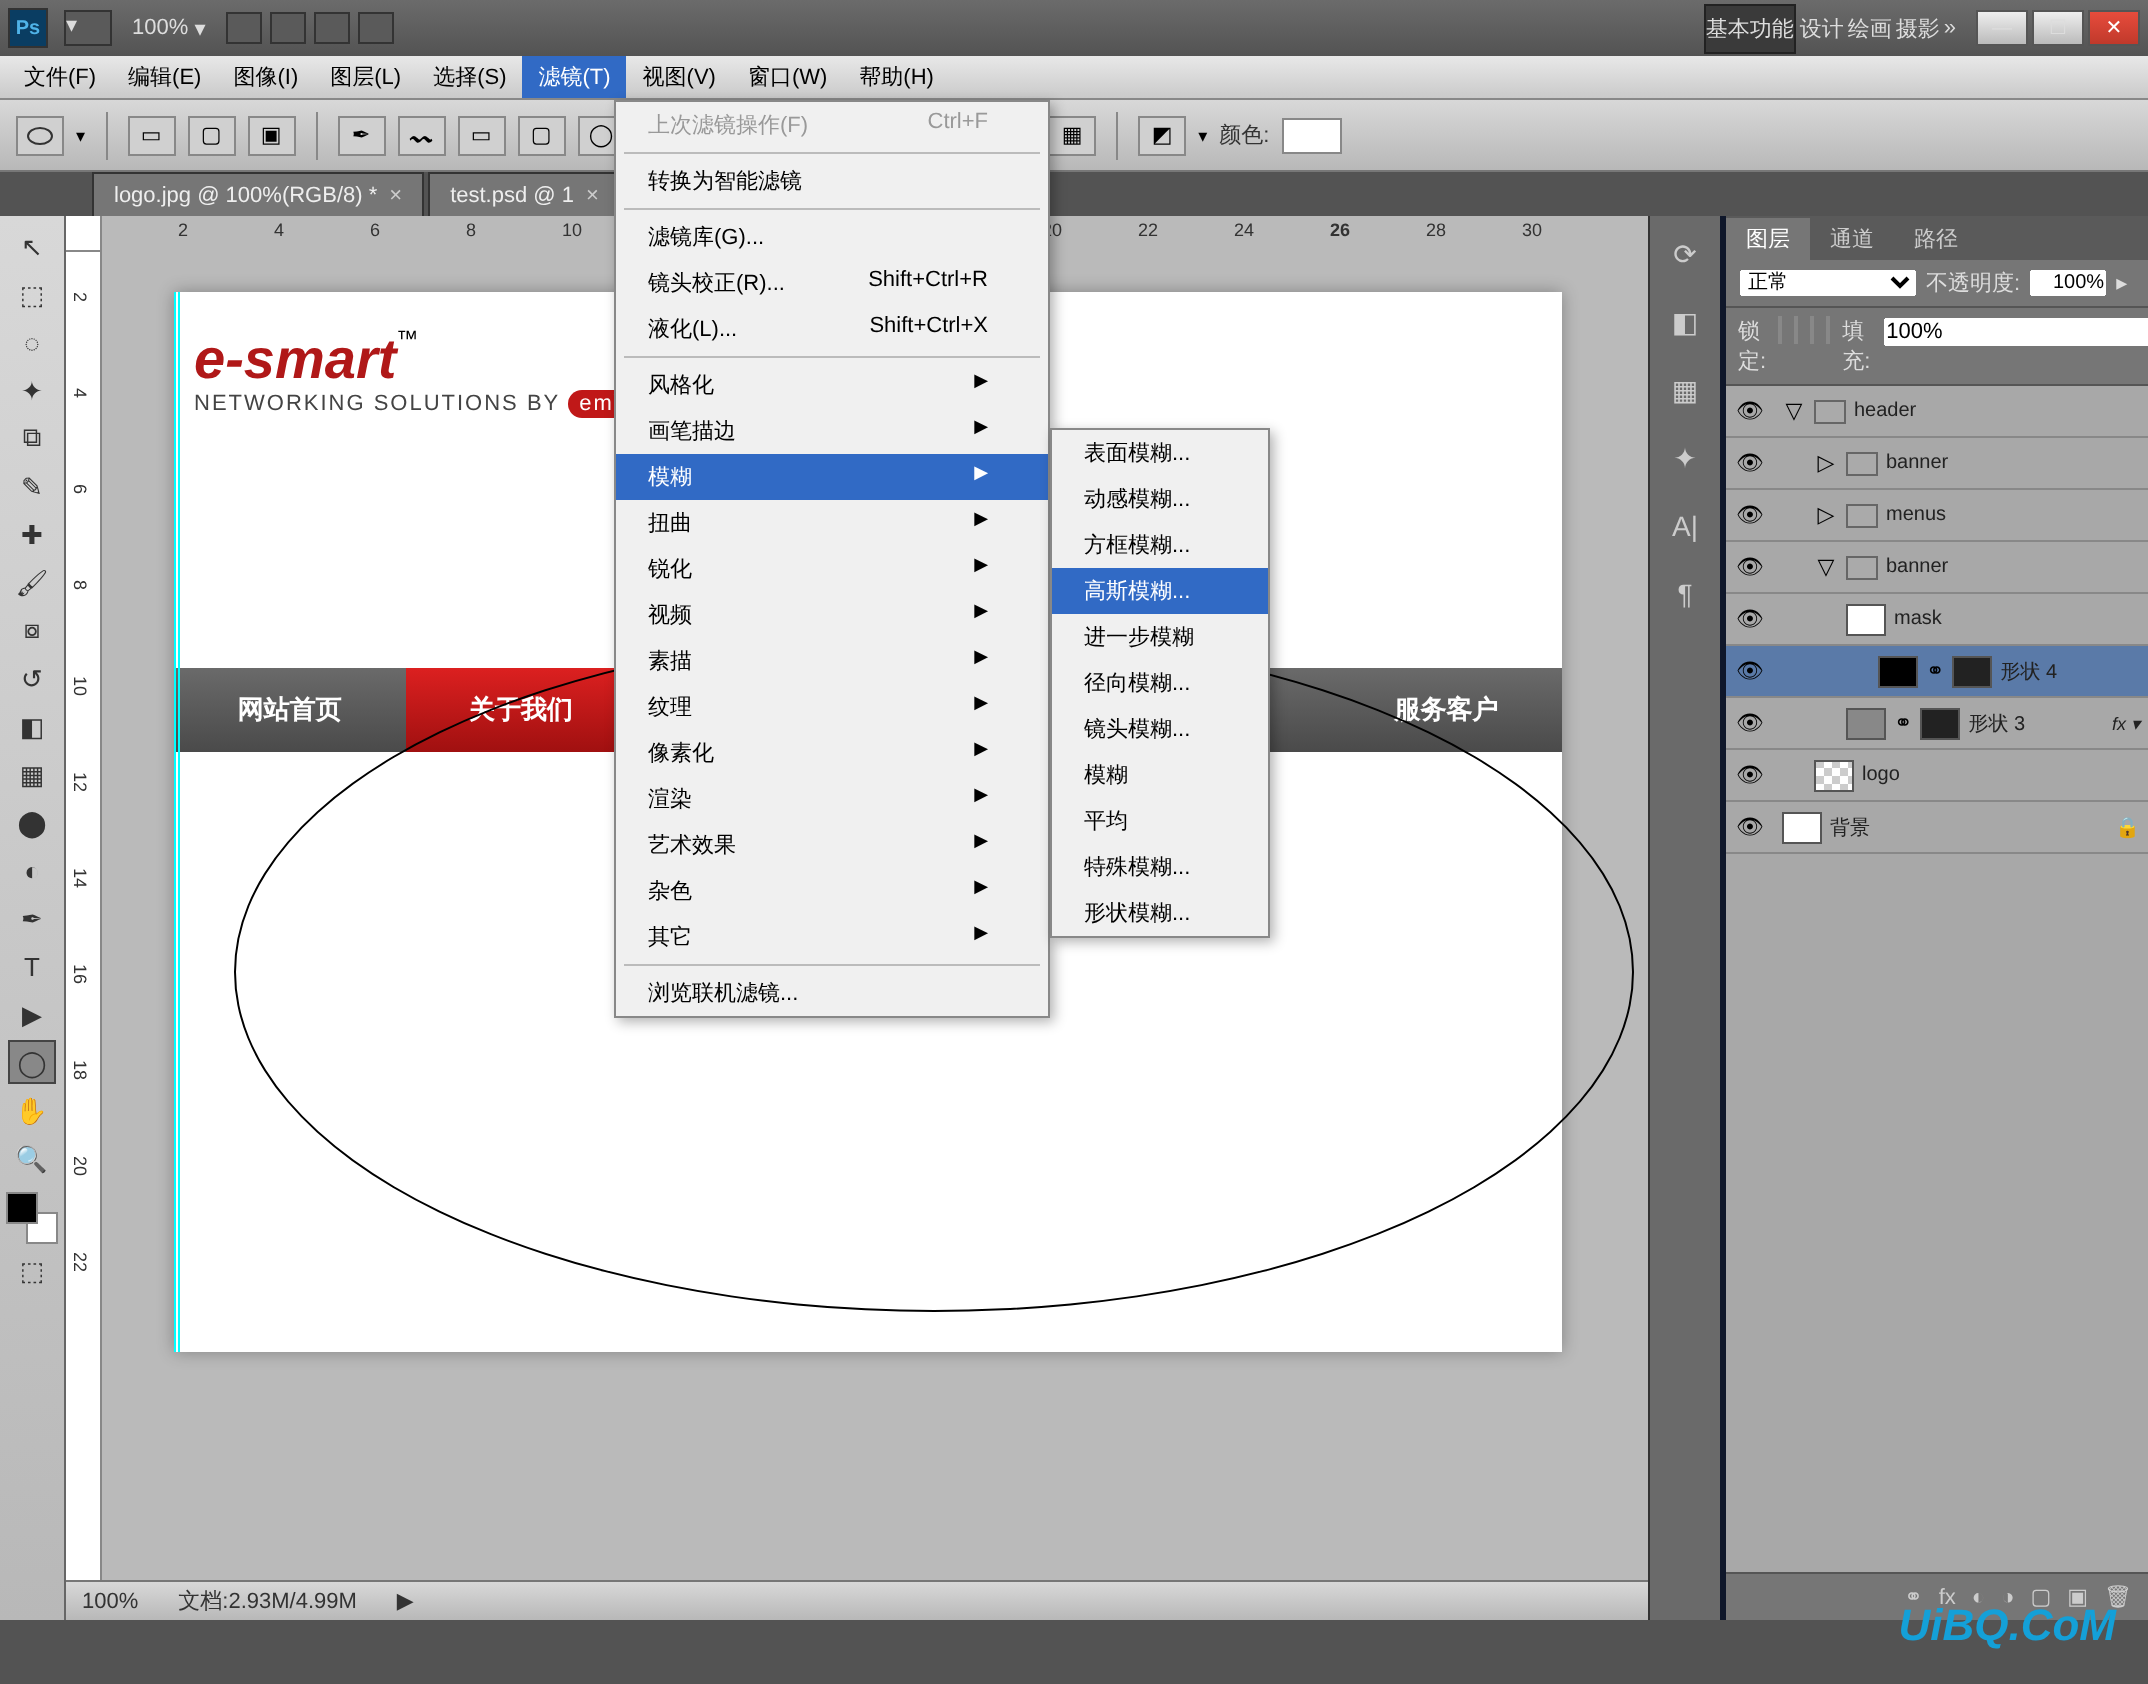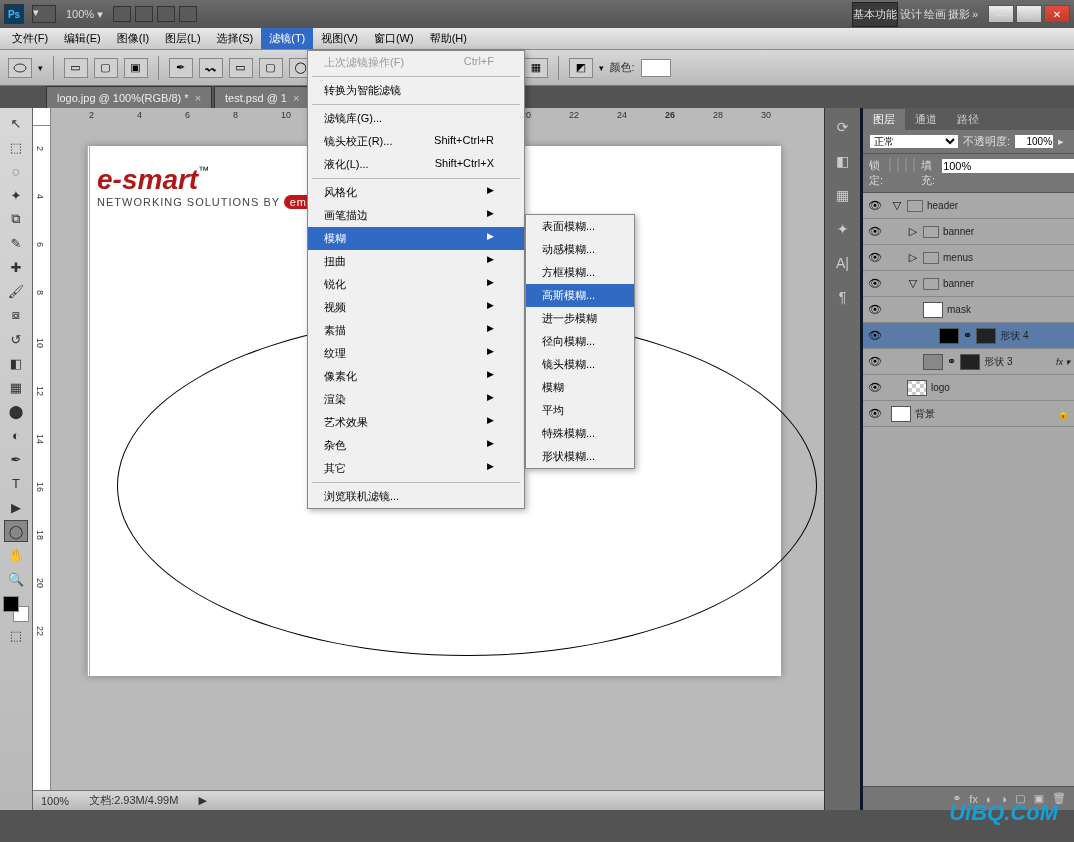--- a/index.html
+++ b/index.html
@@ -235,20 +235,28 @@
       <div class="canvas-scroll">
         <div class="canvas">
           <div class="guide-v" style="left:0px"></div>
           <div class="guide-v" style="left:2px"></div>
           <div class="logo-area">
             <div>
               <div><span class="logo-text">e-</span><span class="logo-text sm">smart</span><span style="font-size:11px;vertical-align:top">™</span></div>
               <div class="logo-sub"><span>NETWORKING SOLUTIONS BY</span> <span style="background:#c01818;color:#fff;border-radius:8px;padding:1px 6px">emWare</span></div>
             </div>
           </div>
+          <div class="nav" id="navbar">
+              <div class="nav-item">网站首页</div>
+              <div class="nav-item active">关于我们</div>
+              <div class="nav-item"></div>
+              <div class="nav-item"></div>
+              <div class="nav-item">支持</div>
+              <div class="nav-item">服务客户</div>
+            </div>
           <div class="ellipse"></div>
         </div>
       </div>
     </div>
     <div class="status-bar">
       <span>100%</span>
       <span>文档:2.93M/4.99M</span>
       <span>▶</span>
     </div>
   </div>

